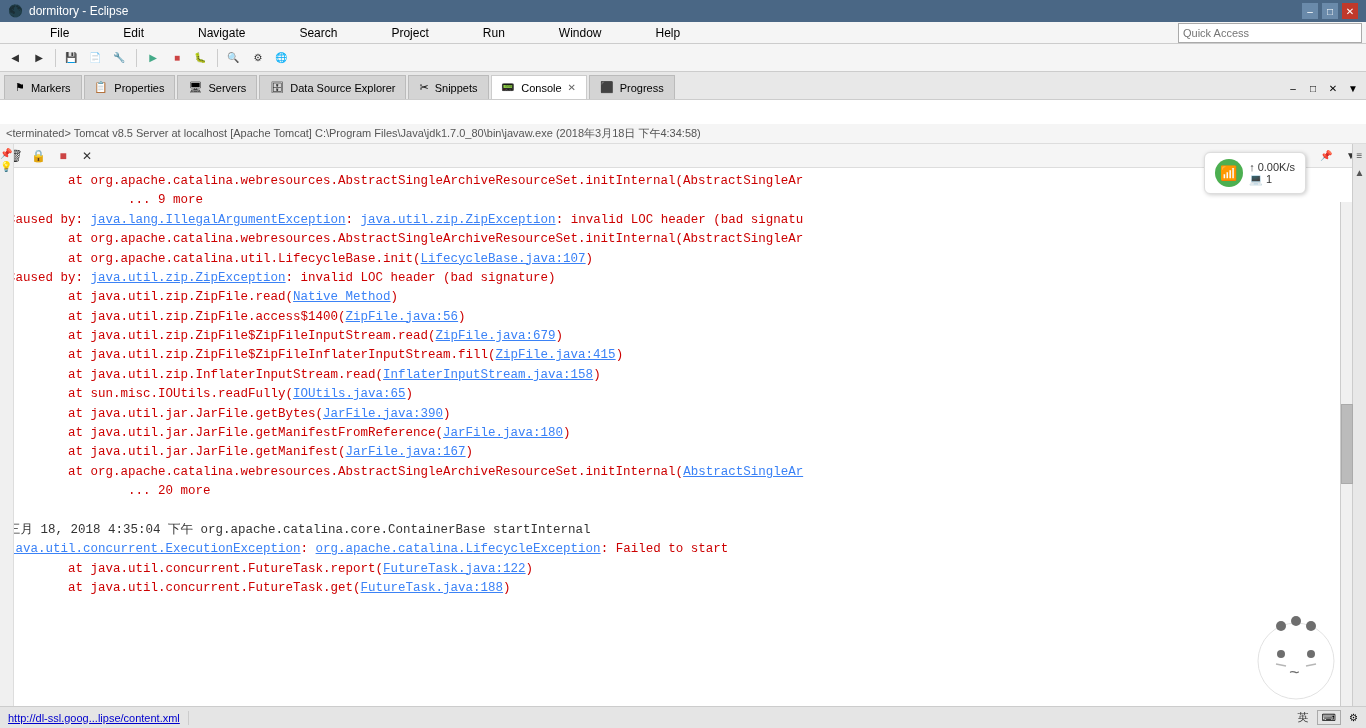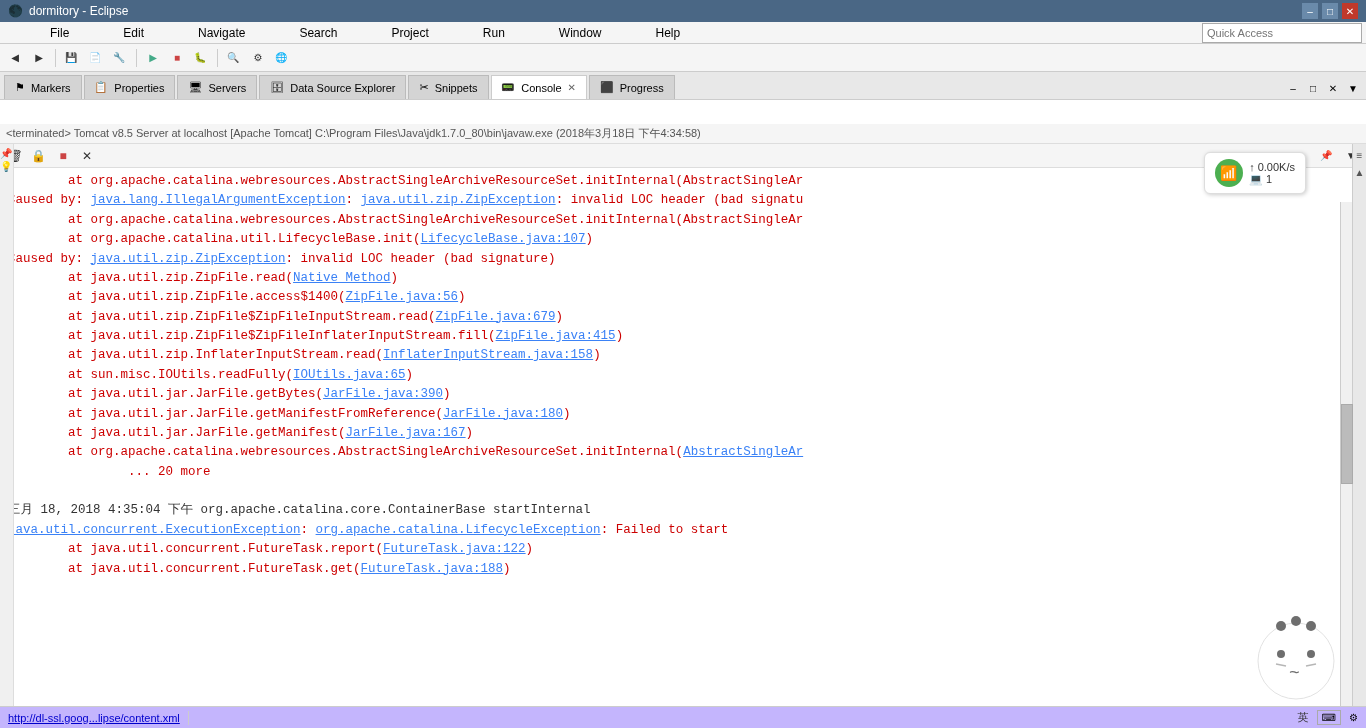--- a/index.html
+++ b/index.html
@@ -63,21 +63,21 @@
       border: 1px solid transparent;
       cursor: pointer;
       display: flex; align-items: center; justify-content: center;
       font-size: 10px;
       color: #333;
     }
     #quick-access {
       margin-left: auto;
       border: 1px solid #aaa;
       height: 20px;
-      width: 160px;
+      width: 184px;
       font-size: 11px;
       padding: 0 4px;
       font-family: 'Segoe UI', sans-serif;
       background: #fff;
     }
 
     
     #view-area {
       background: #fff;
       display: flex;
@@ -185,21 +185,21 @@
       padding-top: 4px;
     }
 
     
     #statusbar {
       position: absolute;
       bottom: 0;
       left: 0;
       right: 0;
       height: 22px;
-      background: #c4b5fd;
+      background: #e5e5e5;
       border-top: 1px solid #ccc;
       display: flex;
       align-items: center;
       padding: 0 8px;
       font-size: 11px;
       font-family: 'Segoe UI', sans-serif;
       color: #333;
       gap: 8px;
     }
     .status-link {
@@ -381,20 +381,21 @@
     <button class="toolbar-btn" style="color:#c44; font-size:12px;">■</button>
     <button class="toolbar-btn" style="font-size:12px;">✕</button>
     <div style="flex:1;"></div>
     <button class="toolbar-btn">📌</button>
     <button class="toolbar-btn">▼</button>
   </div>
 
   <div id="console-content">
 
     <span class="line red">	at org.apache.catalina.webresources.AbstractSingleArchiveResourceSet.initInternal(AbstractSingleAr</span>
+    <span class="line red">		... 9 more</span>
     <span class="line"><span class="red">Caused by: </span><span class="blue-link">java.lang.IllegalArgumentException</span><span class="red">: </span><span class="blue-link">java.util.zip.ZipException</span><span class="red">: invalid LOC header (bad signatu</span></span>
     <span class="line red">	at org.apache.catalina.webresources.AbstractSingleArchiveResourceSet.initInternal(AbstractSingleAr</span>
     <span class="line red">	at org.apache.catalina.util.LifecycleBase.init(<span class="blue-link">LifecycleBase.java:107</span>)</span>
     <span class="line"><span class="red">Caused by: </span><span class="blue-link">java.util.zip.ZipException</span><span class="red">: invalid LOC header (bad signature)</span></span>
     <span class="line red">	at java.util.zip.ZipFile.read(<span class="blue-link">Native Method</span>)</span>
     <span class="line red">	at java.util.zip.ZipFile.access$1400(<span class="blue-link">ZipFile.java:56</span>)</span>
     <span class="line red">	at java.util.zip.ZipFile$ZipFileInputStream.read(<span class="blue-link">ZipFile.java:679</span>)</span>
     <span class="line red">	at java.util.zip.ZipFile$ZipFileInflaterInputStream.fill(<span class="blue-link">ZipFile.java:415</span>)</span>
     <span class="line red">	at java.util.zip.InflaterInputStream.read(<span class="blue-link">InflaterInputStream.java:158</span>)</span>
     <span class="line red">	at sun.misc.IOUtils.readFully(<span class="blue-link">IOUtils.java:65</span>)</span>

